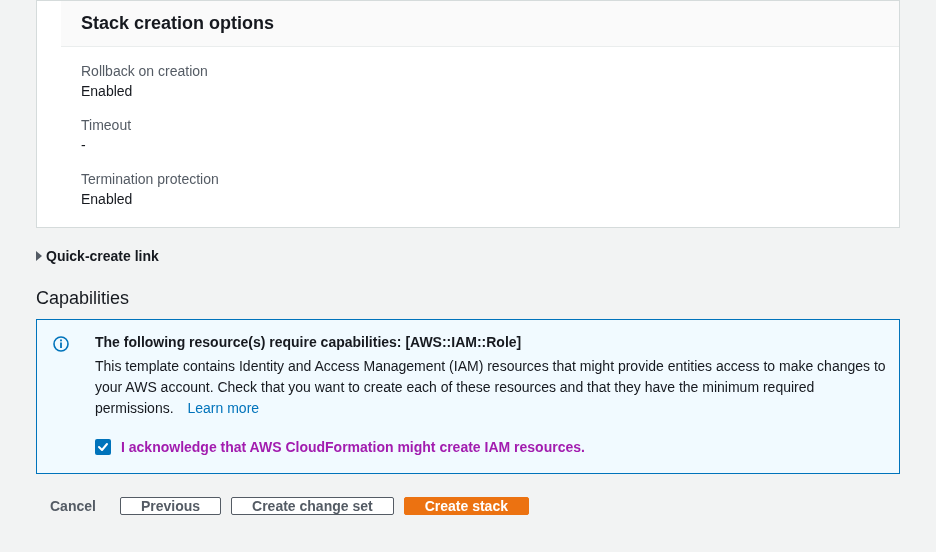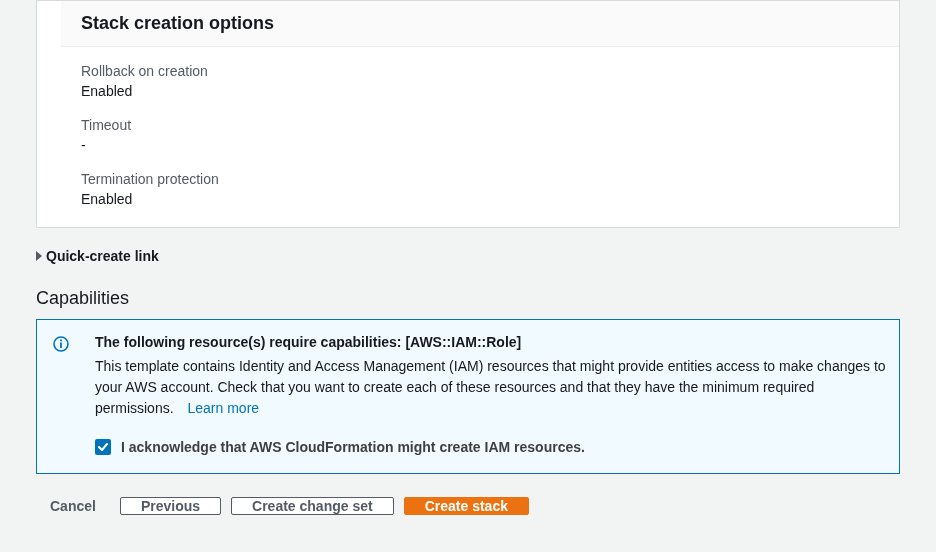--- a/index.html
+++ b/index.html
@@ -124,21 +124,21 @@
       justify-content: center;
       flex-shrink: 0;
     }
     .checkbox svg {
       width: 12px;
       height: 12px;
     }
     .checkbox-label {
       font-weight: 700;
       font-size: 14px;
-      color: #404040;
+      color: #a21caf;
     }
     .button-row {
       display: flex;
       justify-content: flex-start;
       align-items: center;
       gap: 10px;
       margin: 18px 36px 0 36px;
     }
     .btn {
       padding: 0 20px;

